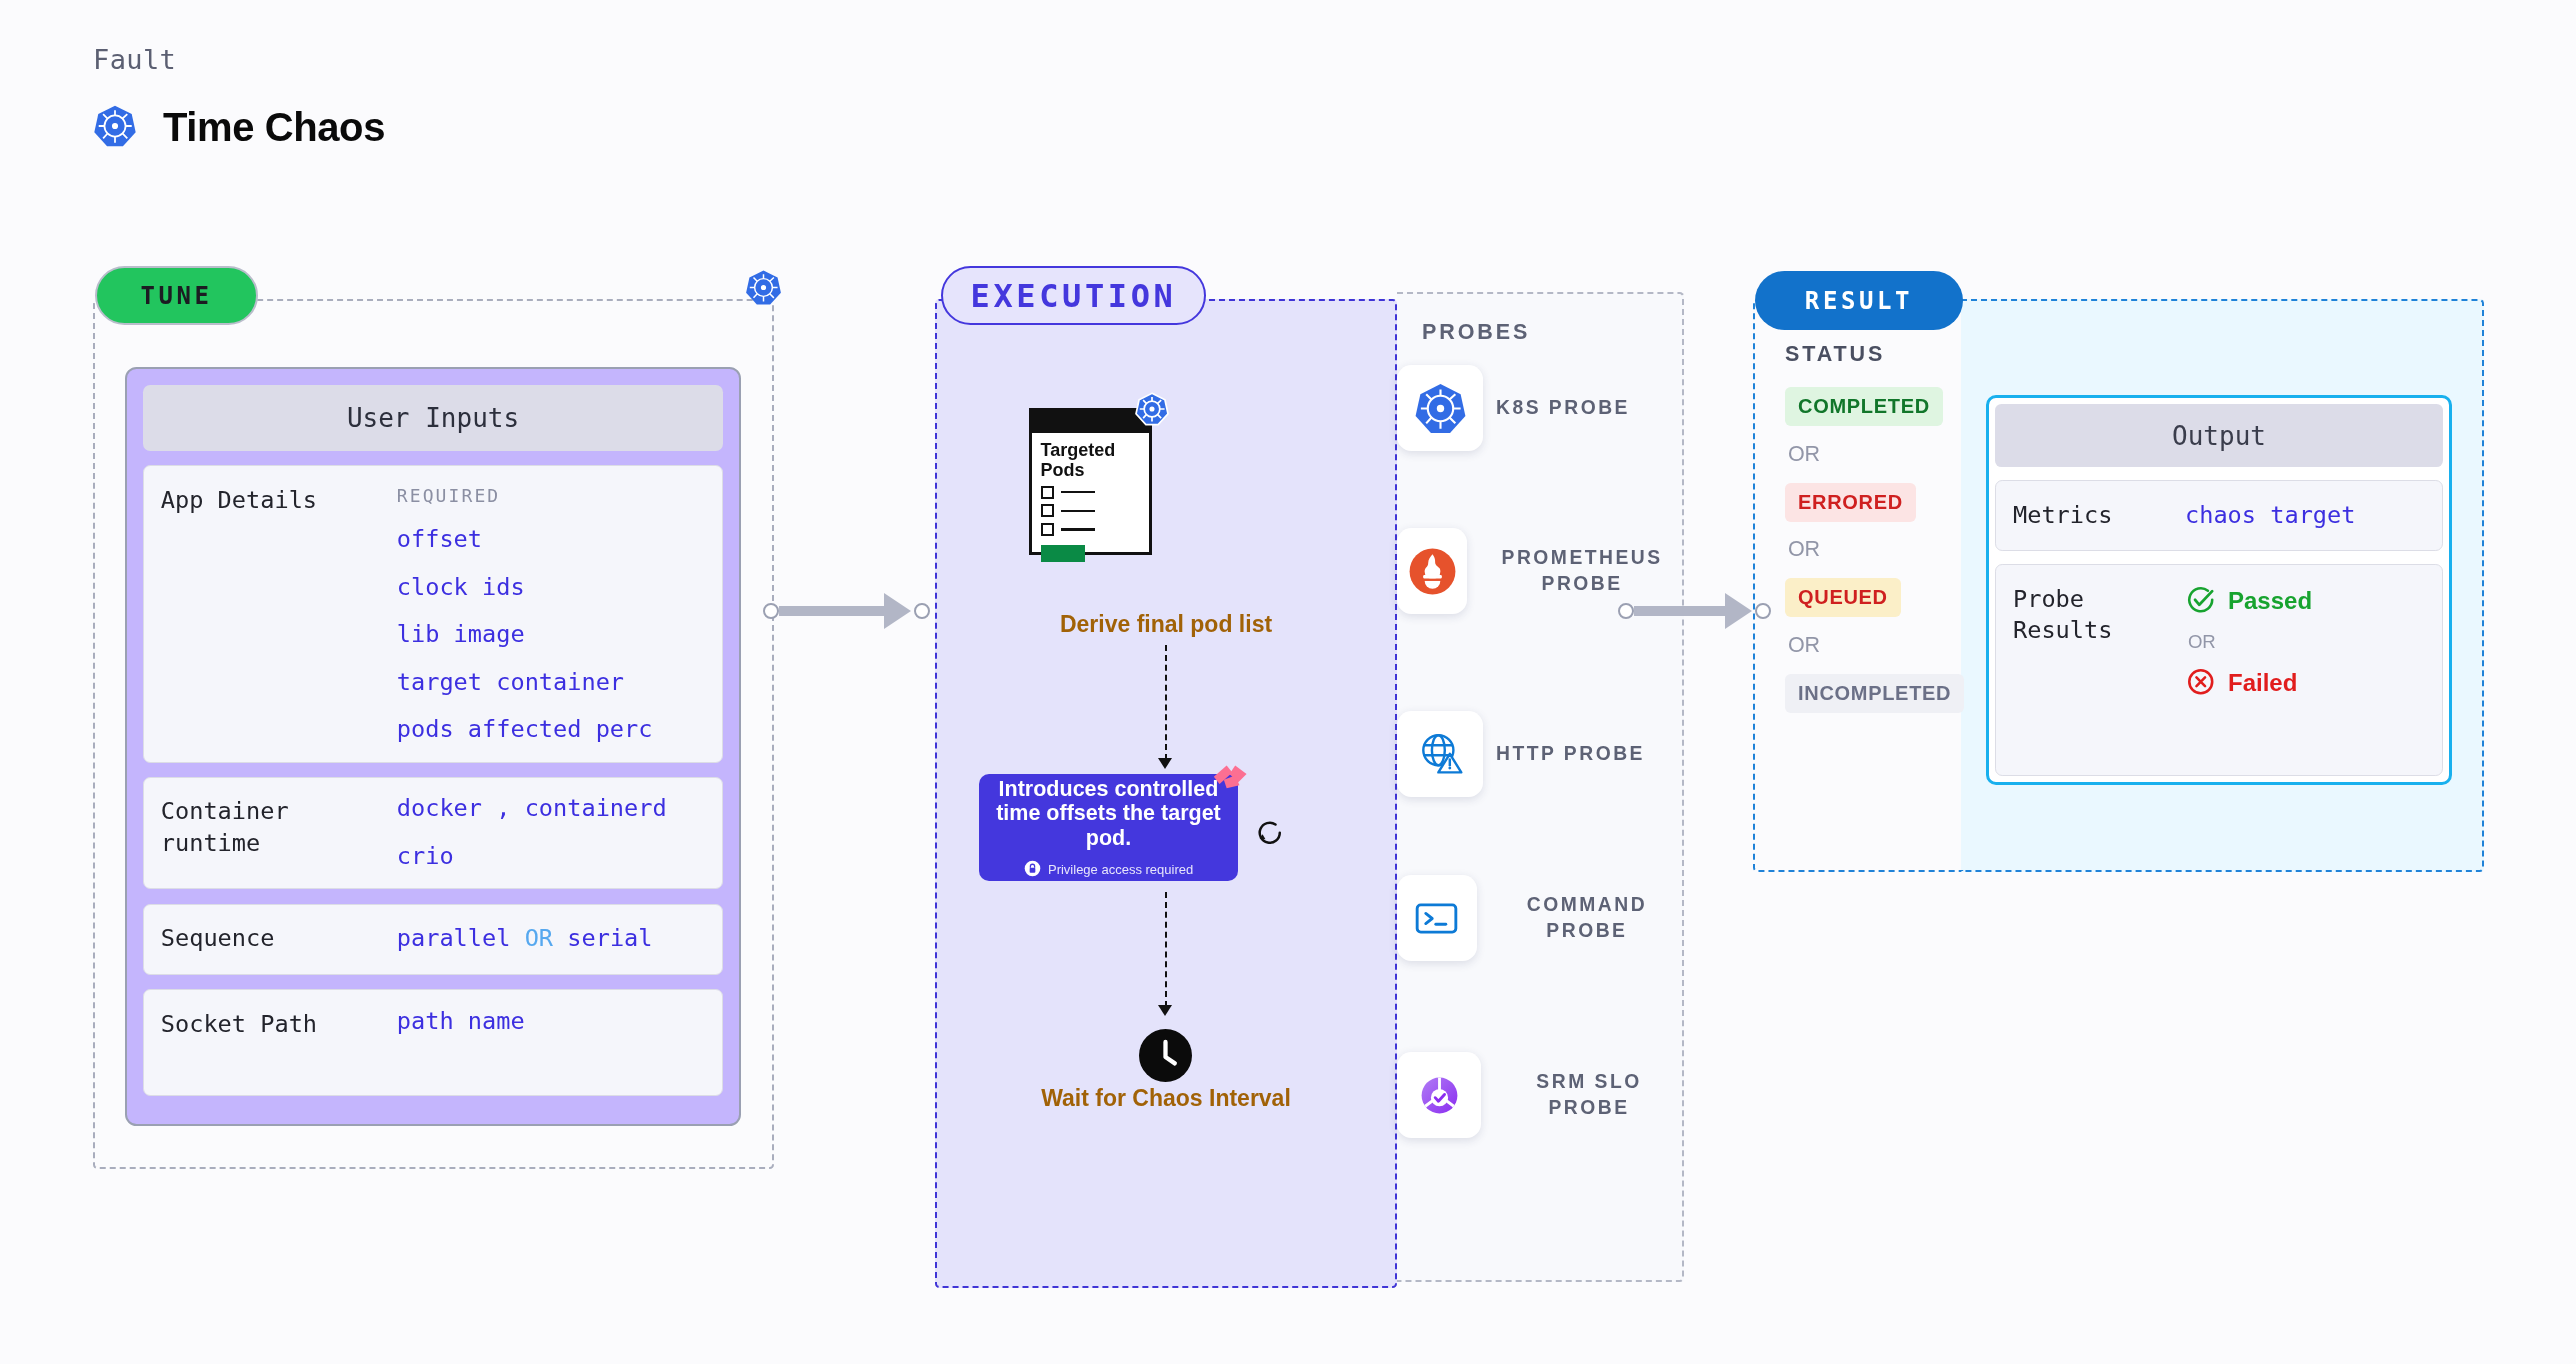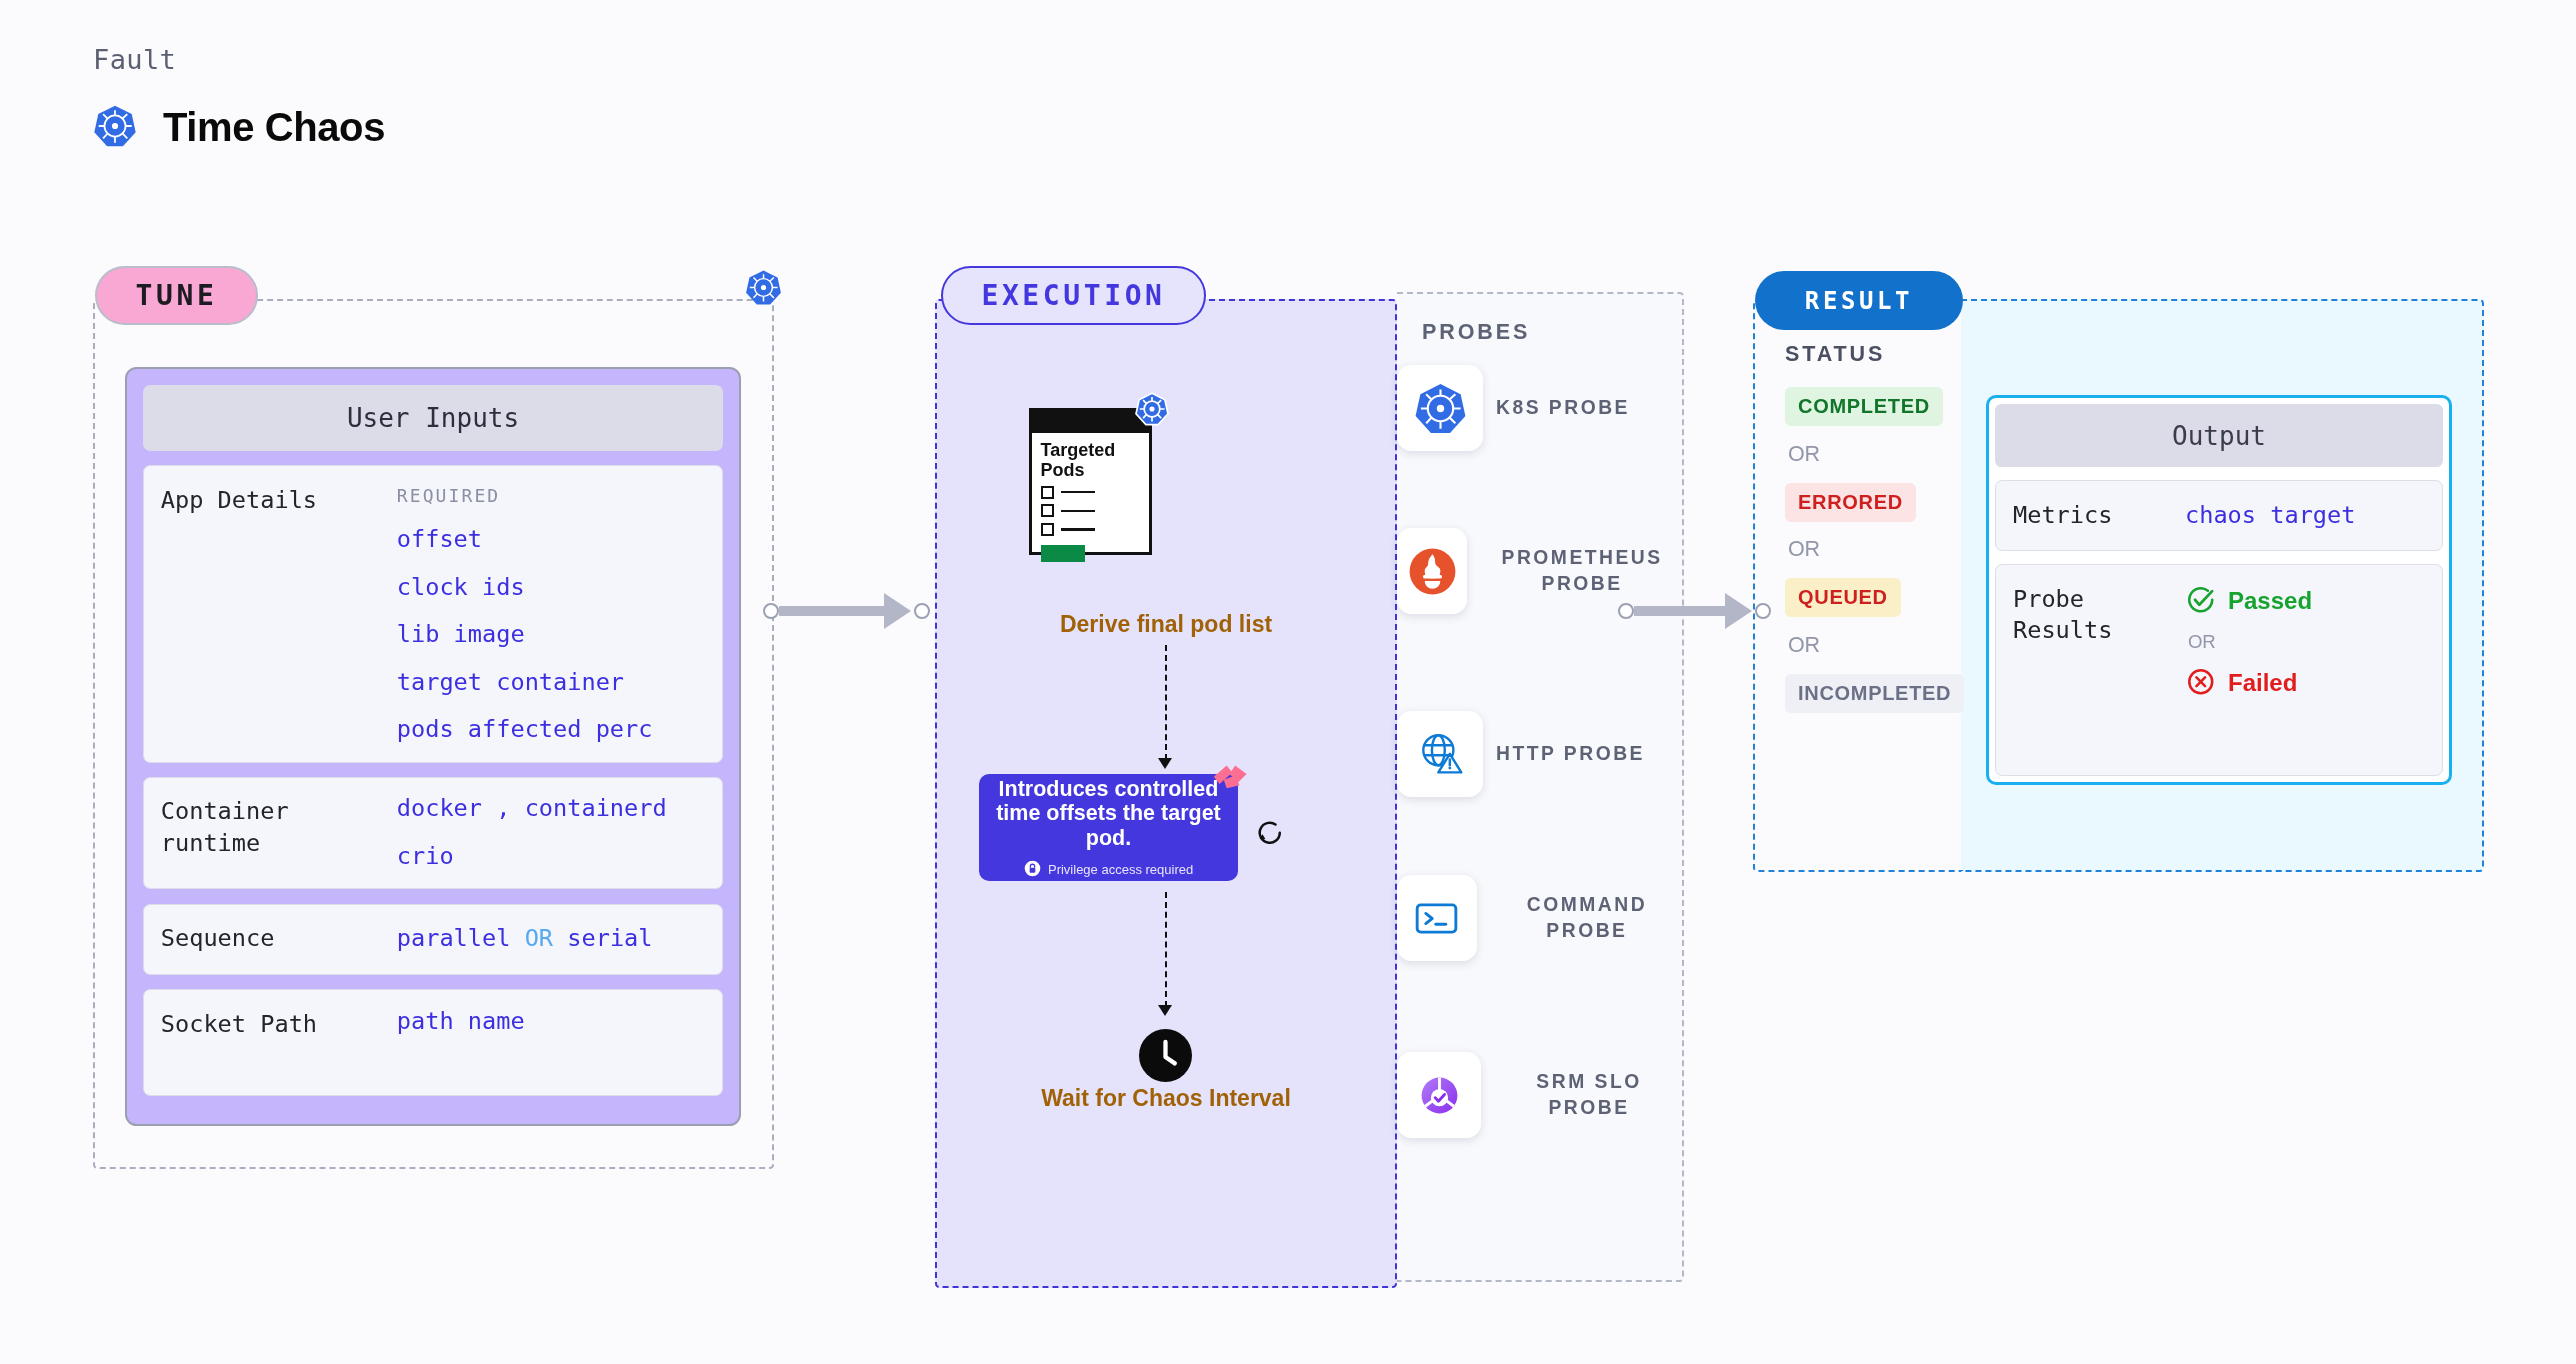--- a/index.html
+++ b/index.html
@@ -35,22 +35,22 @@
 
   
   #tune-region {
     position: absolute; left: 93px; top: 299px;
     width: 681px; height: 870px;
     border: 2.9px dashed #a9adbd;
     border-radius: 4.3px;
   }
   #tune-pill {
     left: 95px; top: 266px; width: 163px; height: 59px;
-    background: #f9a8d4; border: 2.1px solid #b9bdcb; color: #1c1c22;
-    font-size: 28px;
+    background: #22c55e; border: 2.1px solid #b9bdcb; color: #1c1c22;
+    font-size: 24px;
   }
   #tune-k8s { position: absolute; left: 745px; top: 269px; z-index: 7; }
 
   #user-inputs-card {
     position: absolute; left: 125px; top: 367px;
     width: 616px; height: 759px;
     background: #c4b5fd; border: 2.1px solid #9aa0b2; border-radius: 11.5px;
     padding: 15.8px; display: flex; flex-direction: column; gap: 14.3px;
   }
   #user-inputs-header {
@@ -74,21 +74,21 @@
   
   #exec-region {
     position: absolute; left: 935px; top: 299px;
     width: 462px; height: 989px;
     background: #e4e3fb;
     border: 2.9px dashed #3f34d6; border-radius: 4.3px;
   }
   #exec-pill {
     left: 941px; top: 266px; width: 265px; height: 59px;
     background: #e6e4fc; border: 2.9px solid #4437dd; color: #4437dd;
-    font-size: 28px;
+    font-size: 32px;
   }
   #probes-region {
     position: absolute; left: 1397px; top: 292px;
     width: 287px; height: 990px;
     background: #f8f9fc;
     border: 2.1px dashed #b4b8c6; border-left: none; border-radius: 0 4.3px 4.3px 0;
   }
   #probes-label {
     position: absolute; left: 1422px; top: 320px;
     font-family: "Liberation Sans", sans-serif;

